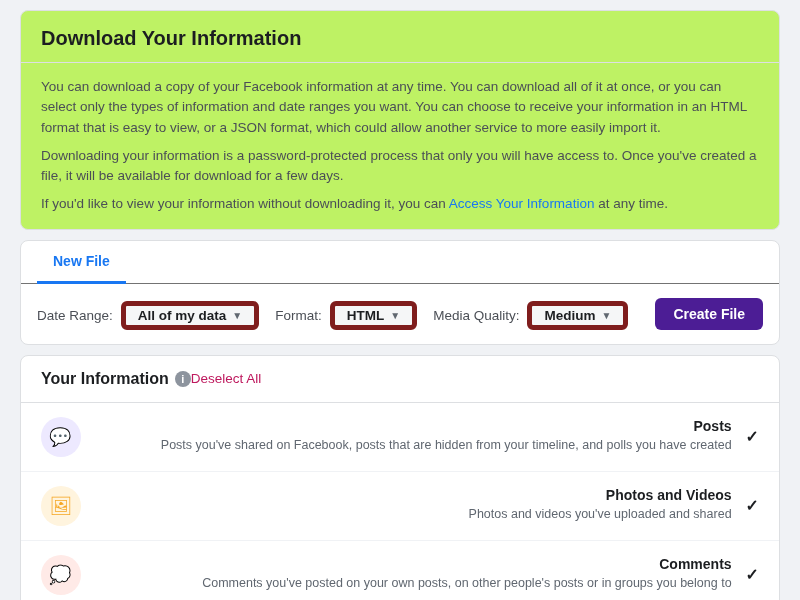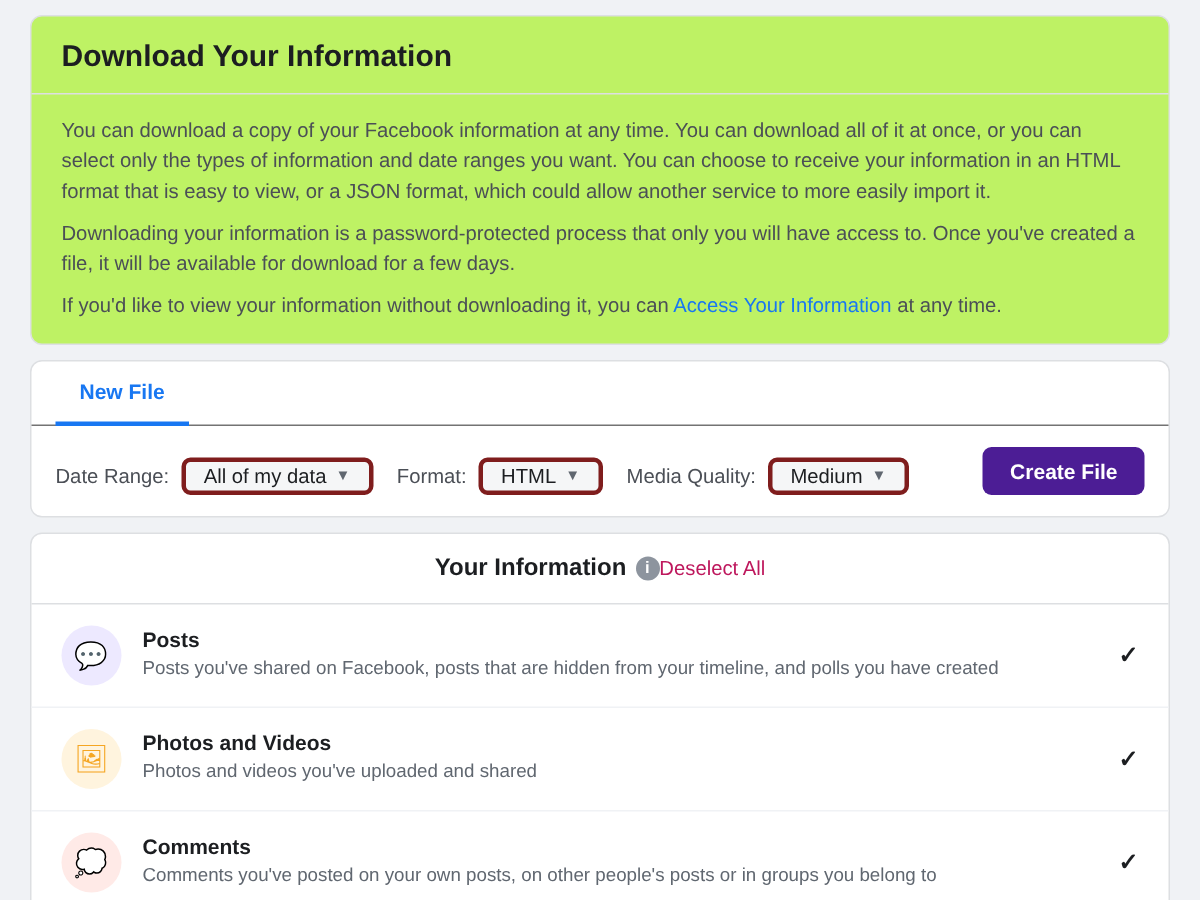--- a/index.html
+++ b/index.html
@@ -85,27 +85,27 @@
     .control-label {
       font-size: 13.5px;
       color: #4b4f56;
       font-weight: 500;
     }
     .dropdown-btn {
       display: flex;
       align-items: center;
       gap: 6px;
       padding: 2px 12px;
-      border: 3px solid #7f1d1d;
+      border: 5px solid #7f1d1d;
       border-radius: 6px;
       background: #f5f6f7;
       cursor: pointer;
       font-size: 13.5px;
       color: #1c1e21;
-      font-weight: 400;
+      font-weight: 700;
     }
     .chevron {
       font-size: 10px;
       color: #606770;
     }
     .create-file-btn {
       margin-left: auto;
       background: #4c1d95;
       color: #fff;
       border: none;
@@ -118,21 +118,21 @@
 
     
     .info-section {
       background: #fff;
       border: 1px solid #dddfe2;
       border-radius: 8px;
     }
     .info-section-header {
       display: flex;
       align-items: center;
-      justify-content: center;
+      justify-content: flex-start;
       padding: 14px 20px;
       border-bottom: 1px solid #dddfe2;
     }
     .info-section-title {
       display: flex;
       align-items: center;
       gap: 6px;
       font-size: 16px;
       font-weight: 700;
     }
@@ -169,20 +169,21 @@
       height: 40px;
       border-radius: 50%;
       display: flex;
       align-items: center;
       justify-content: center;
       flex-shrink: 0;
       font-size: 18px;
     }
     .item-text {
       flex: 1;
+      text-align: right;
     }
     .item-title {
       font-size: 14px;
       font-weight: 700;
       color: #1c1e21;
       margin-bottom: 3px;
     }
     .item-desc {
       font-size: 12.5px;
       color: #606770;

